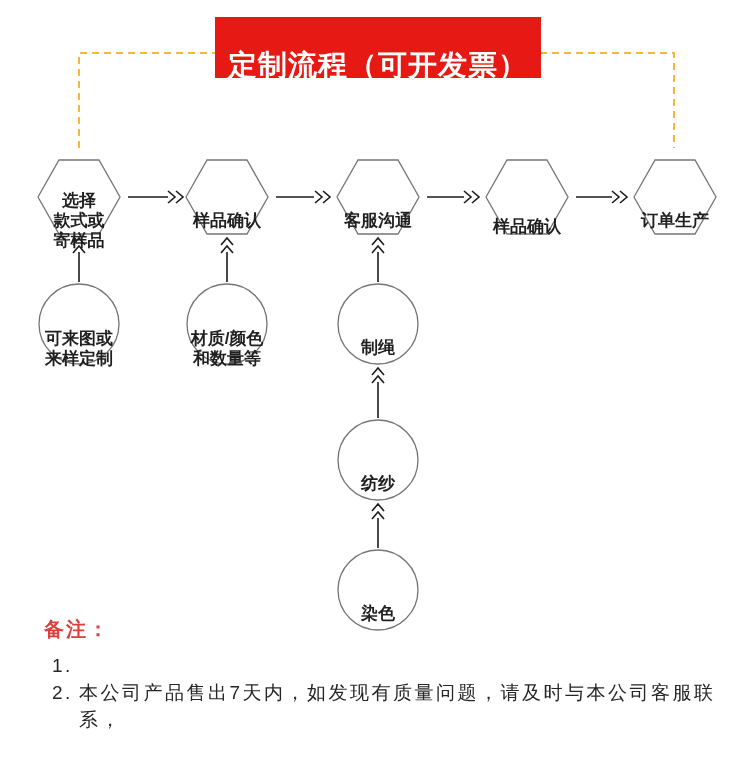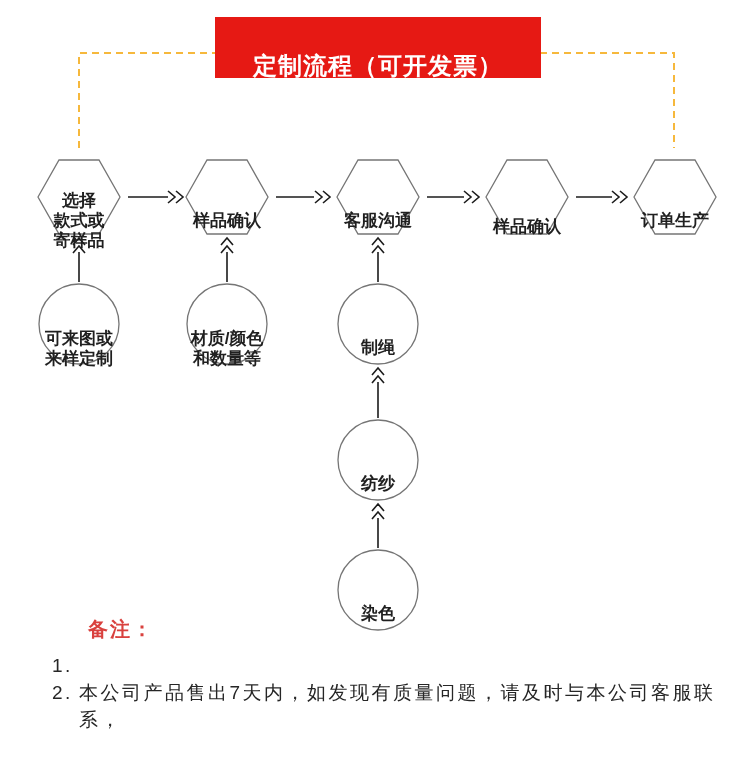--- a/index.html
+++ b/index.html
@@ -6,33 +6,33 @@
   .stage{
     position:relative;width:750px;height:768px;background:#fff;overflow:hidden;
     font-family:"Liberation Sans",sans-serif;color:var(--text,#262626);
   }
   .banner{
     position:absolute;left:215px;top:17px;width:326px;height:61px;
     background:var(--banner-bg,#e61914);display:flex;align-items:center;justify-content:center;
     z-index:2;
   }
   .banner span{
-    color:#fff;font-size:24px;font-weight:bold;letter-spacing:1px;white-space:nowrap;margin-top:36px;
+    color:#fff;font-size:29px;font-weight:bold;letter-spacing:1px;white-space:nowrap;margin-top:36px;
   }
   svg.canvas{position:absolute;left:0;top:0;z-index:1;}
   .dash{fill:none;stroke:var(--dashed-line,#f6b83c);stroke-width:2;stroke-dasharray:7 5;}
   .shape{fill:#fff;stroke:var(--shape-stroke,#757575);stroke-width:1.3;}
   .arrow{fill:none;stroke:var(--arrow,#1c1c1c);stroke-width:1.6;}
   .node-label{
     position:absolute;transform:translate(-50%,-50%);text-align:center;z-index:3;
     font-size:17px;font-weight:600;line-height:20px;color:#1f1f1f;white-space:nowrap;margin-top:24px;
   }
   .notes-heading{
     position:absolute;left:44px;top:616px;z-index:3;
-    font-size:20px;font-weight:600;letter-spacing:2px;color:var(--notes-heading,#d9413e);margin-left:44px;
+    font-size:20px;font-weight:600;letter-spacing:2px;color:var(--notes-heading,#d9413e);
   }
   .notes{
     position:absolute;left:52px;top:652px;right:8px;z-index:3;
     font-size:19px;line-height:27px;letter-spacing:2.5px;color:var(--text,#262626);
   }
   .note-item{display:grid;grid-template-columns:27px 1fr;}
   .note-num{padding-top:0;}
 </style>
 </head>
 <body>

